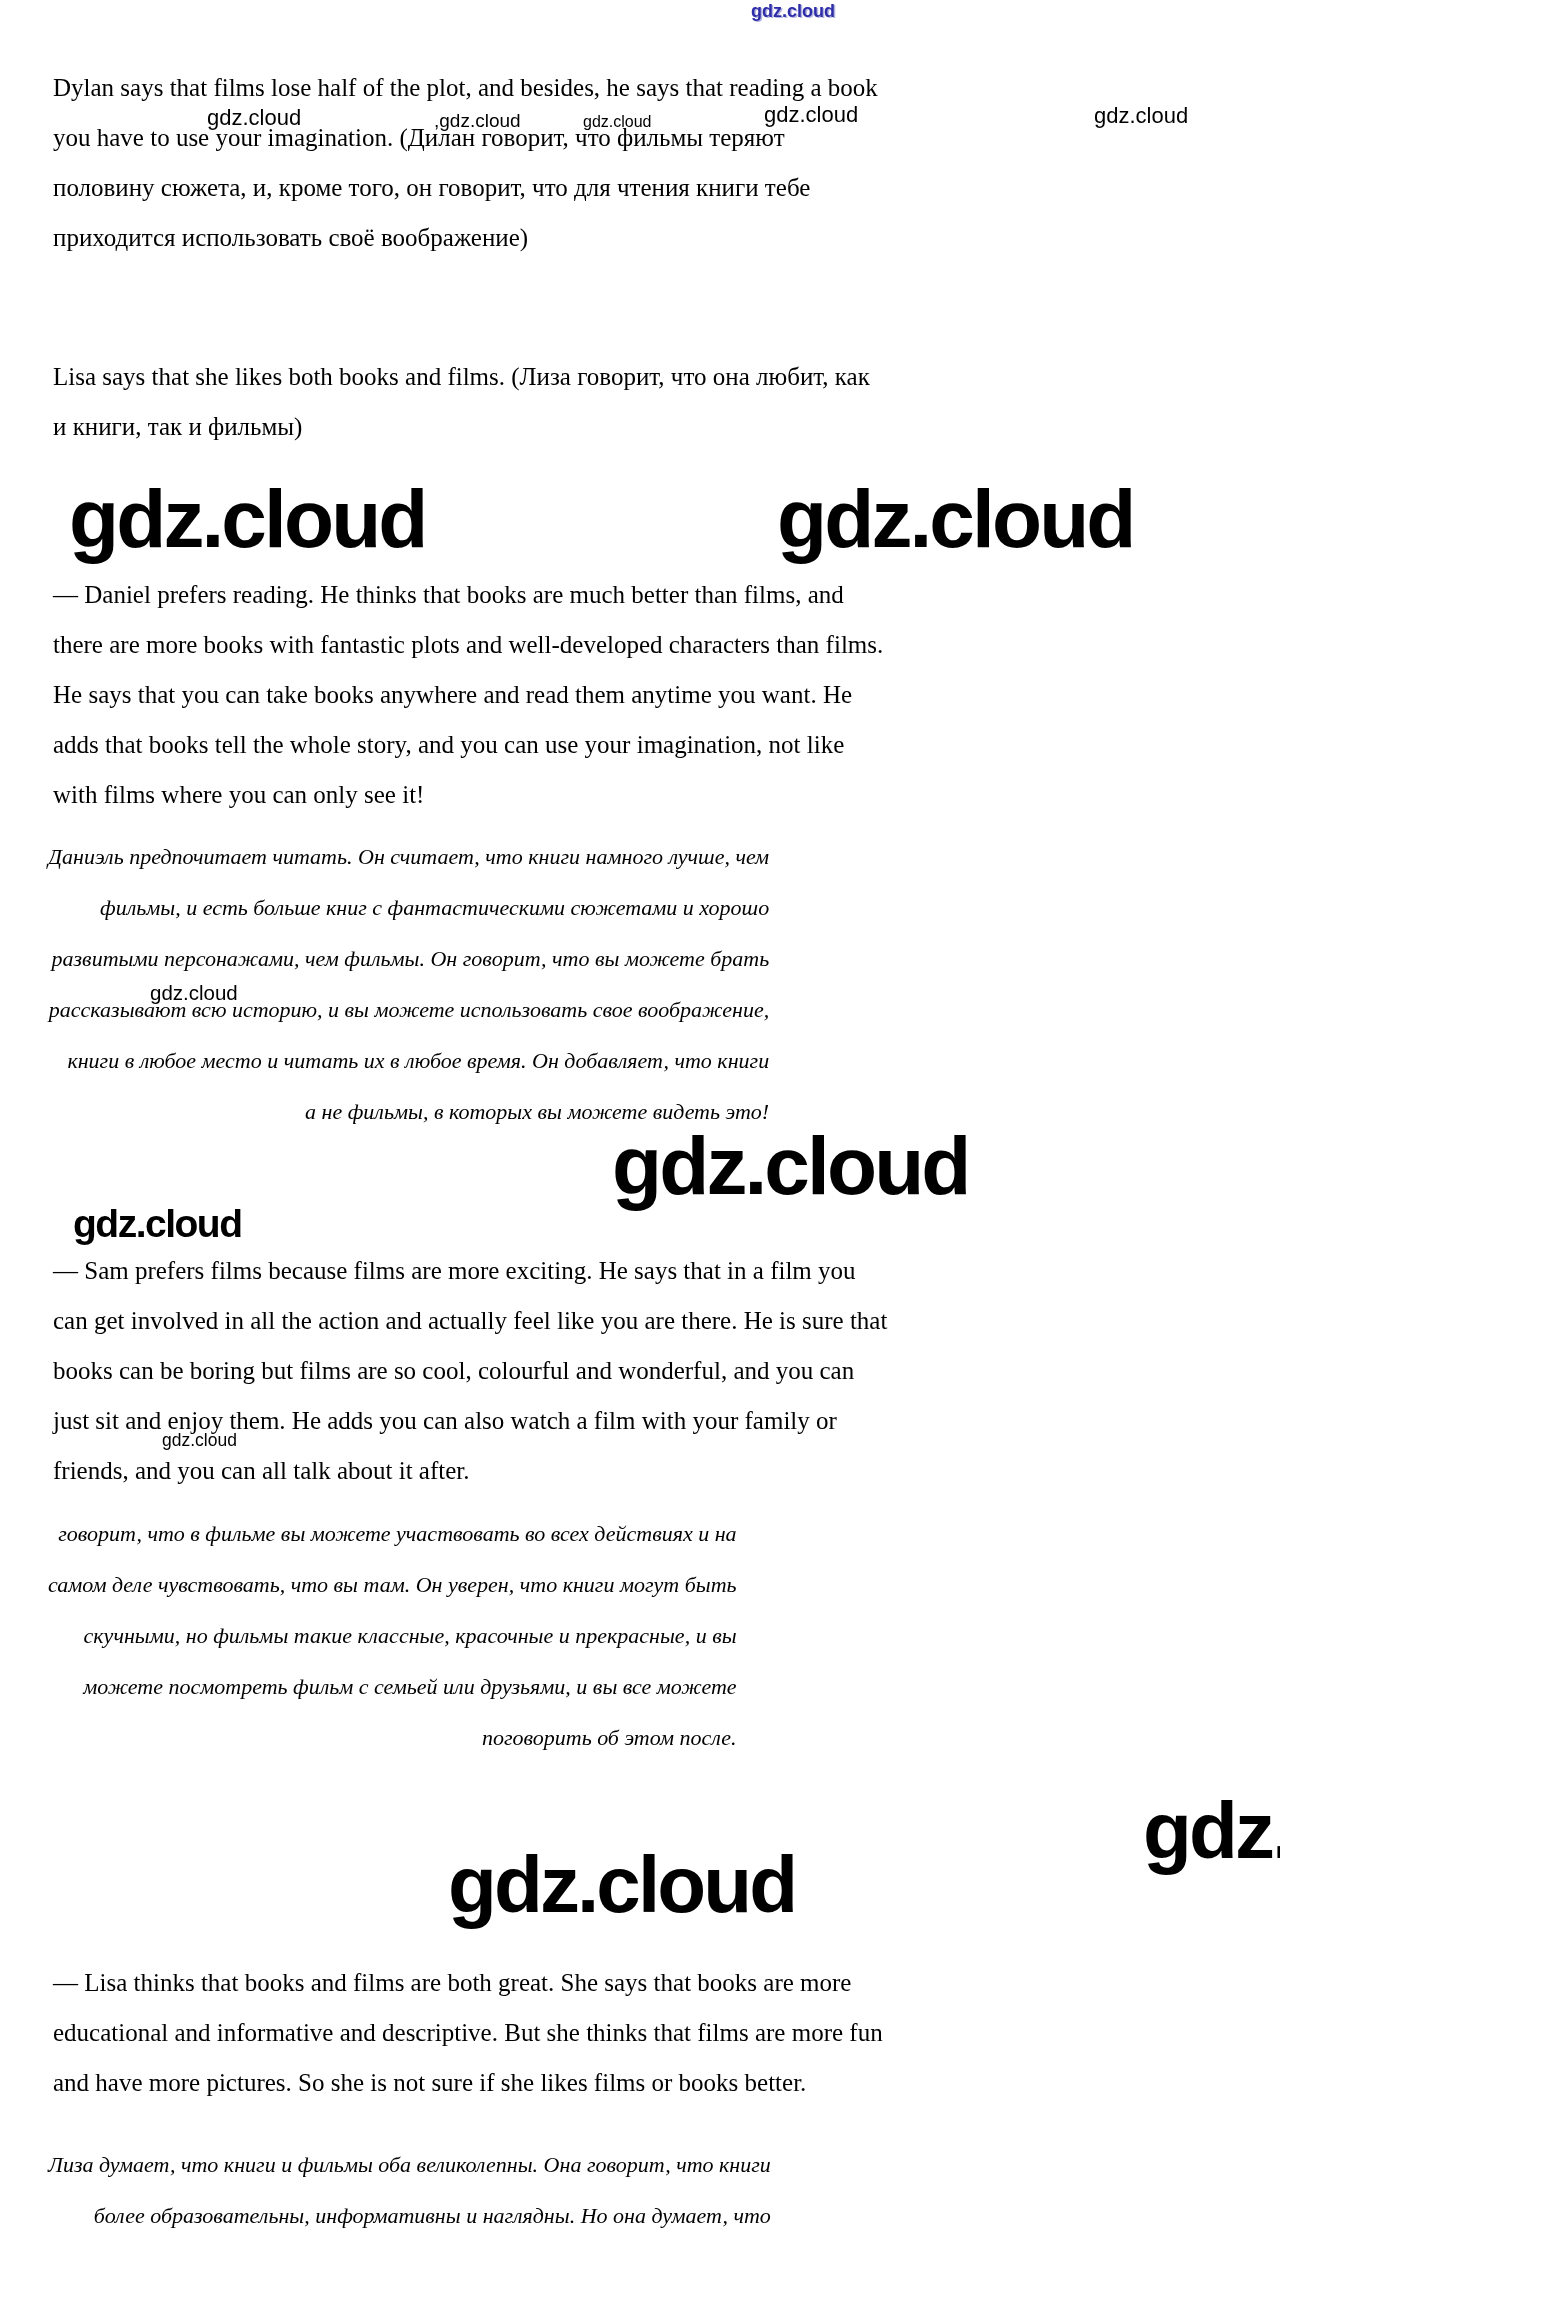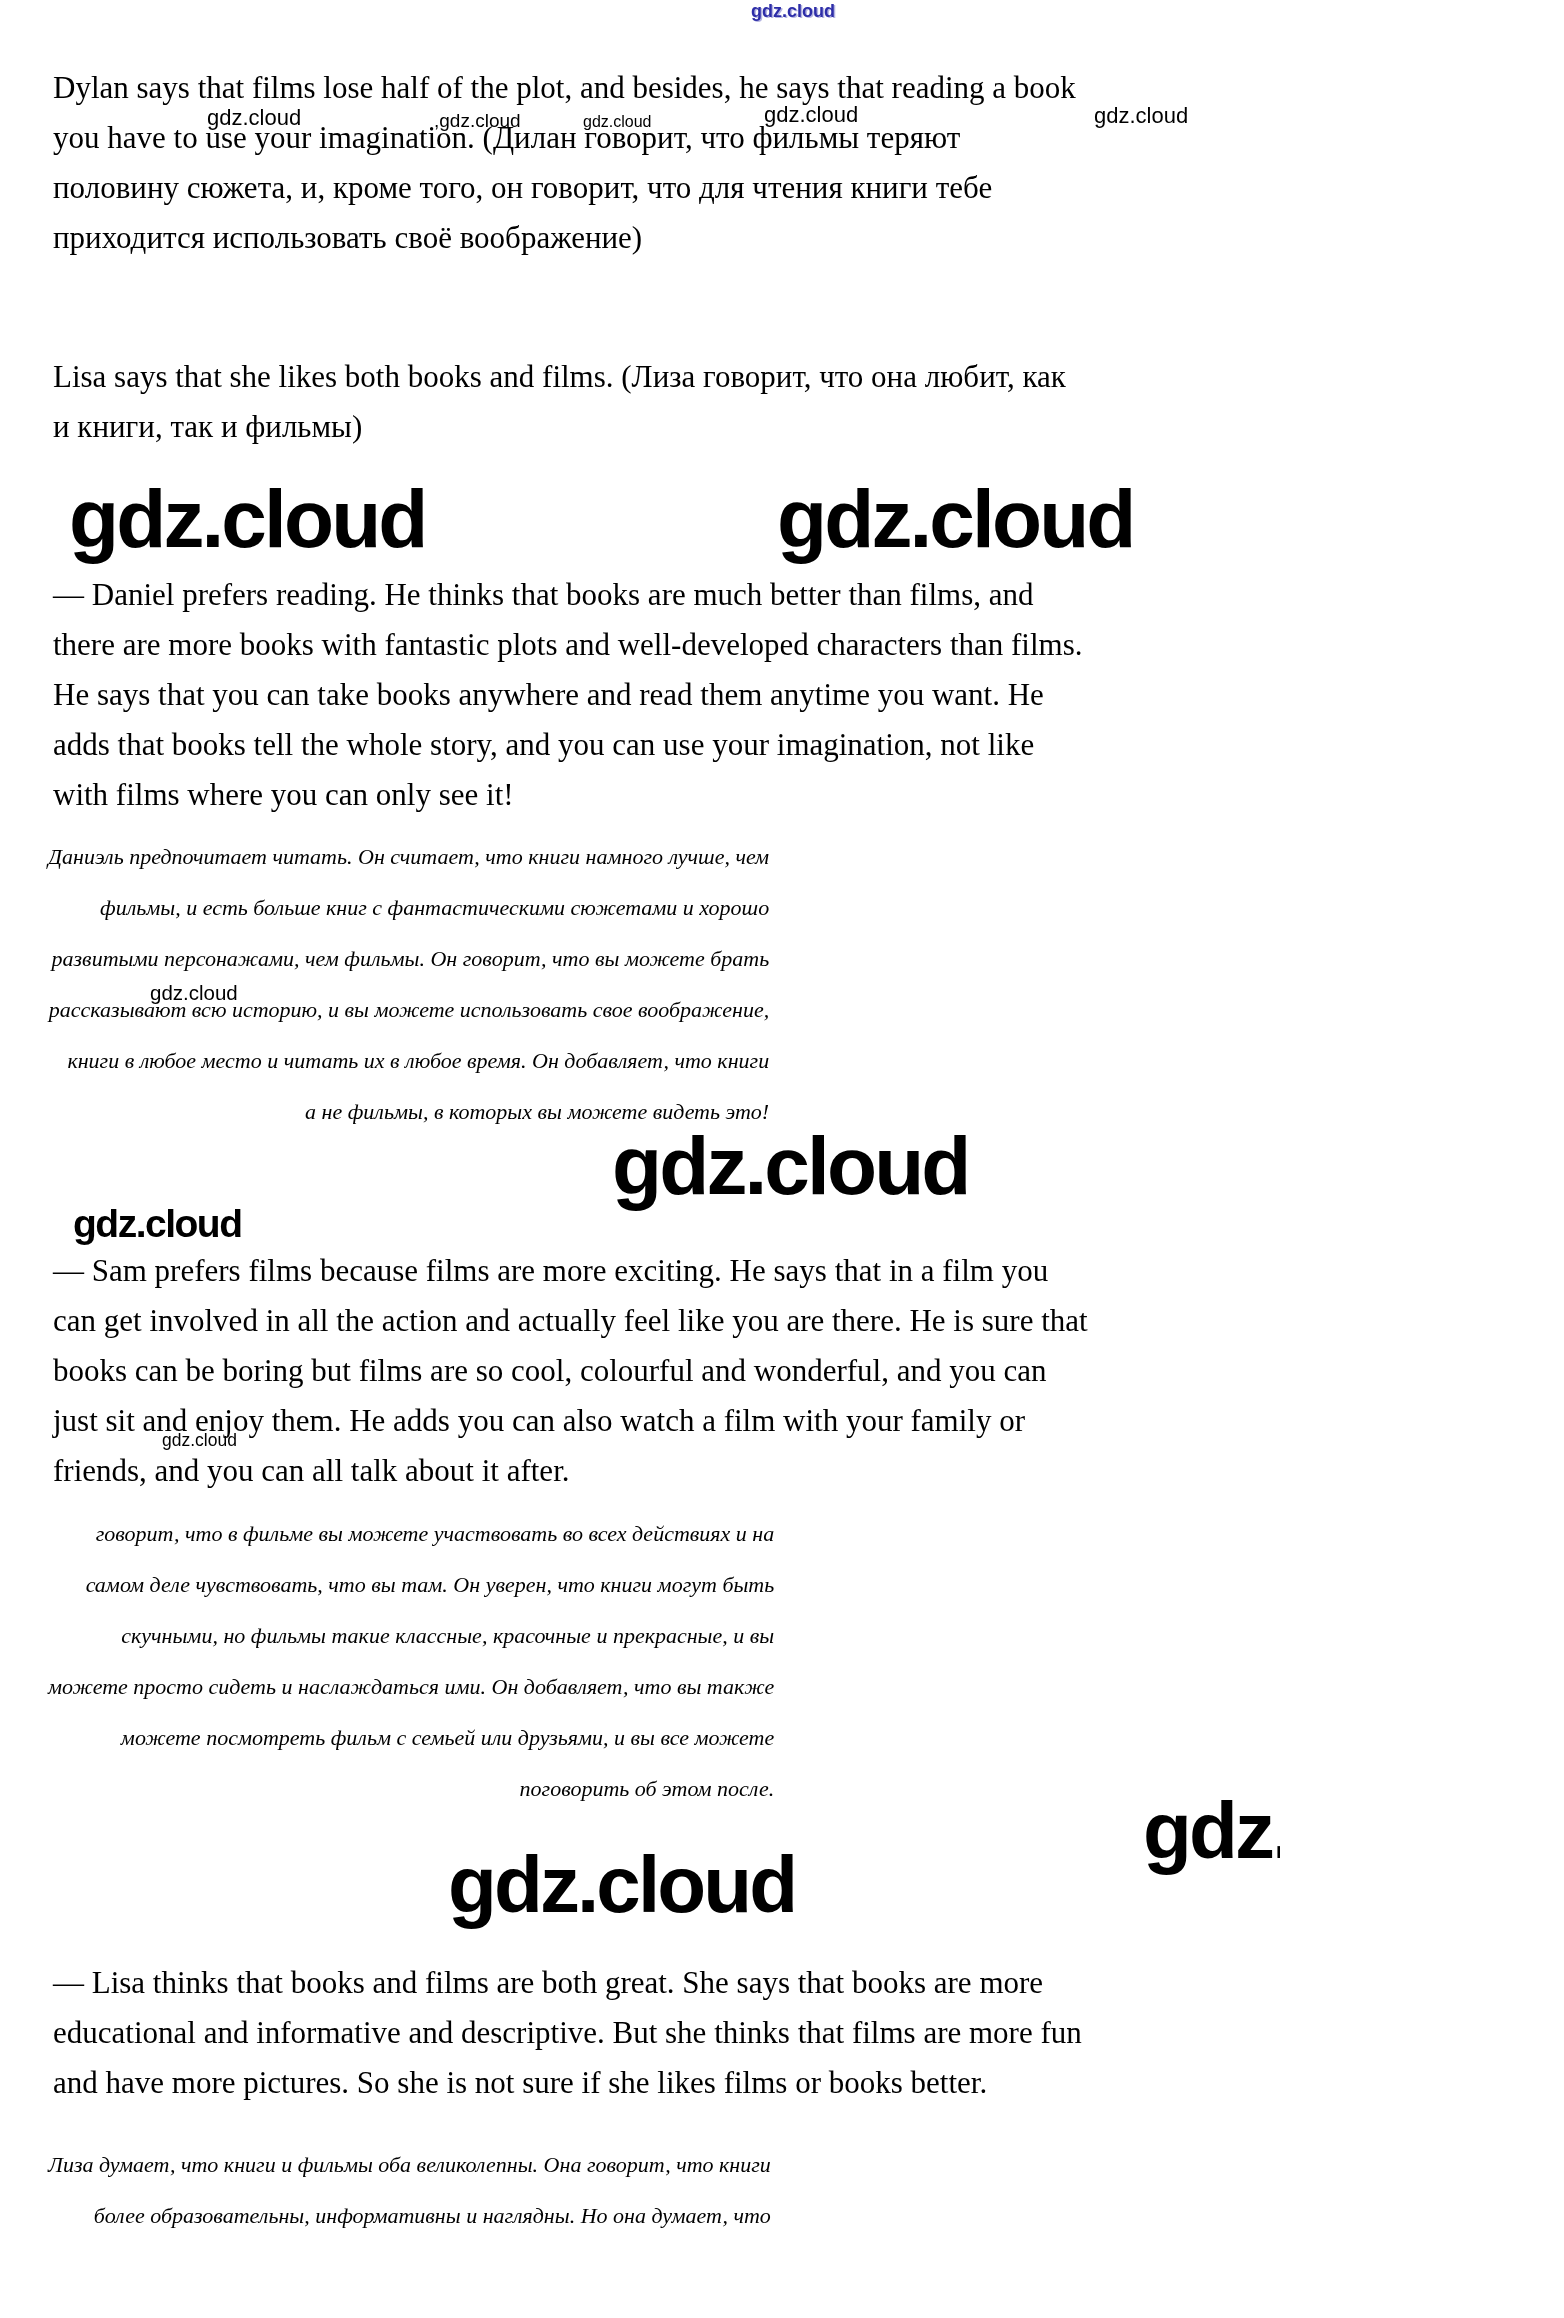--- a/index.html
+++ b/index.html
@@ -6,21 +6,21 @@
   .page{
     position:relative;
     width:1280px;
     height:2319px;
     background:#ffffff;
     color:#000;
     font-family:"Liberation Serif", serif;
     overflow:hidden;
   }
   .para{position:absolute;left:53px;}
-  .para.en{font-size:31px;line-height:50px;}
+  .para.en{font-size:25px;line-height:50px;}
   .para.ru{font-size:22px;line-height:51px;font-style:italic;left:48px;text-align:right;}
   .line{white-space:nowrap;}
   .wm{
     position:absolute;
     font-family:"Liberation Sans", sans-serif;
     color:#000;
     white-space:nowrap;
     line-height:1;
   }
   .wm-big{font-weight:bold;letter-spacing:-2.9px;}
@@ -115,21 +115,20 @@
     <div class="line">can get involved in all the action and actually feel like you are there. He is sure that</div>
     <div class="line">books can be boring but films are so cool, colourful and wonderful, and you can</div>
     <div class="line">just sit and enjoy them. He adds you can also watch a film with your family or</div>
     <div class="line">friends, and you can all talk about it after.</div>
   </div>
 
   <div class="para ru p6">
     <div class="line">говорит, что в фильме вы можете участвовать во всех действиях и на</div>
     <div class="line">самом деле чувствовать, что вы там. Он уверен, что книги могут быть</div>
     <div class="line">скучными, но фильмы такие классные, красочные и прекрасные, и вы</div>
-    <div class="line">можете просто сидеть и наслаждаться ими. Он добавляет, что вы также</div>
     <div class="line">можете посмотреть фильм с семьей или друзьями, и вы все можете</div>
     <div class="line">поговорить об этом после.</div>
   </div>
 
   <div class="para en p7">
     <div class="line">— Lisa thinks that books and films are both great. She says that books are more</div>
     <div class="line">educational and informative and descriptive. But she thinks that films are more fun</div>
     <div class="line">and have more pictures. So she is not sure if she likes films or books better.</div>
   </div>
 

